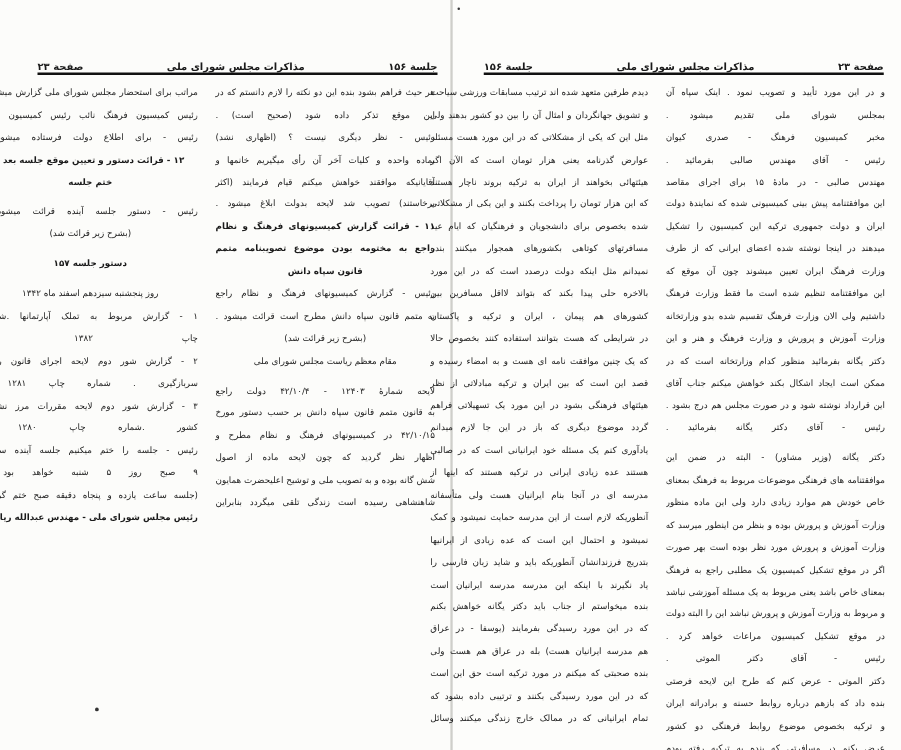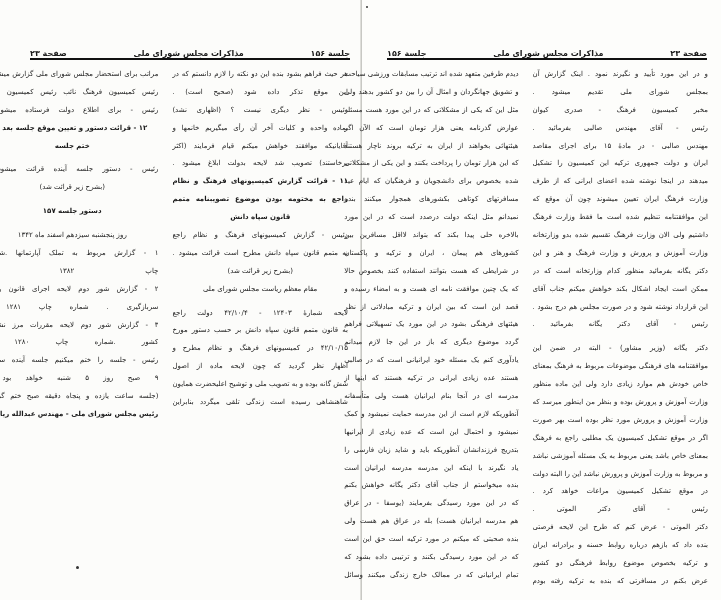--- a/index.html
+++ b/index.html
@@ -104,25 +104,26 @@
 
   <div class="page right">
     <div class="header">
       <span>صفحة ۲۳</span>
       <span>مذاکرات مجلس شورای ملی</span>
       <span>جلسة ۱۵۶</span>
     </div>
     <div class="header-rule"></div>
     <div class="cols">
       <div class="col" id="rp-right">
-          <div class="line">و در این مورد تأیید و نگیرند نمود . اینک گزارش آن</div>
+          <div class="line">و در این مورد تأیید و تصویب نمود . اینک سپاه آن</div>
           <div class="line">بمجلس شورای ملی تقدیم میشود .</div>
           <div class="line">مخبر کمیسیون فرهنگ - صدری کیوان</div>
           <div class="line">رئیس - آقای مهندس صالبی بفرمائید .</div>
           <div class="line">مهندس صالبی - در مادهٔ ۱۵ برای اجرای مقاصد</div>
+          <div class="line">این موافقتنامه پیش بینی کمیسیونی شده که نمایندهٔ دولت</div>
           <div class="line">ایران و دولت جمهوری ترکیه این کمیسیون را تشکیل</div>
           <div class="line">میدهند در اینجا نوشته شده اعضای ایرانی که از طرف</div>
           <div class="line">وزارت فرهنگ ایران تعیین میشوند چون آن موقع که</div>
           <div class="line">این موافقتنامه تنظیم شده است ما فقط وزارت فرهنگ</div>
           <div class="line">داشتیم ولی الان وزارت فرهنگ تقسیم شده بدو وزارتخانه</div>
           <div class="line">وزارت آموزش و پرورش و وزارت فرهنگ و هنر و این</div>
           <div class="line">دکتر یگانه بفرمائید منظور کدام وزارتخانه است که در</div>
           <div class="line">ممکن است ایجاد اشکال بکند خواهش میکنم جناب آقای</div>
           <div class="line">این قرارداد نوشته شود و در صورت مجلس هم درج بشود .</div>
           <div class="line">رئیس - آقای دکتر یگانه بفرمائید .</div>
@@ -158,21 +159,21 @@
           <div class="line">قصد این است که بین ایران و ترکیه مبادلاتی از نظر</div>
           <div class="line">هیئتهای فرهنگی بشود در این مورد یک تسهیلاتی فراهم</div>
           <div class="line">گردد موضوع دیگری که باز در این جا لازم میدانم</div>
           <div class="line">یادآوری کنم یک مسئله خود ایرانیانی است که در صالبی</div>
           <div class="line">هستند عده زیادی ایرانی در ترکیه هستند که اینها از</div>
           <div class="line">مدرسه ای در آنجا بنام ایرانیان هست ولی متأسفانه</div>
           <div class="line">آنطوریکه لازم است از این مدرسه حمایت نمیشود و کمک</div>
           <div class="line">نمیشود و احتمال این است که عده زیادی از ایرانیها</div>
           <div class="line">بتدریج فرزندانشان آنطوریکه باید و شاید زبان فارسی را</div>
           <div class="line">یاد نگیرند با اینکه این مدرسه مدرسه ایرانیان است</div>
-          <div class="line">بنده میخواستم از جناب آقای دکتر یگانه خواهش بکنم</div>
+          <div class="line">بنده میخواستم از جناب باید دکتر یگانه خواهش بکنم</div>
           <div class="line">که در این مورد رسیدگی بفرمایند (یوسفا - در عراق</div>
           <div class="line">هم مدرسه ایرانیان هست) بله در عراق هم هست ولی</div>
           <div class="line">بنده صحبتی که میکنم در مورد ترکیه است حق این است</div>
           <div class="line">که در این مورد رسیدگی بکنند و ترتیبی داده بشود که</div>
           <div class="line">تمام ایرانیانی که در ممالک خارج زندگی میکنند وسائل</div>
         </div>
     </div>
   </div>
 
   <div class="noise" style="left:76px;top:566px;width:3px;height:3px;"></div>

